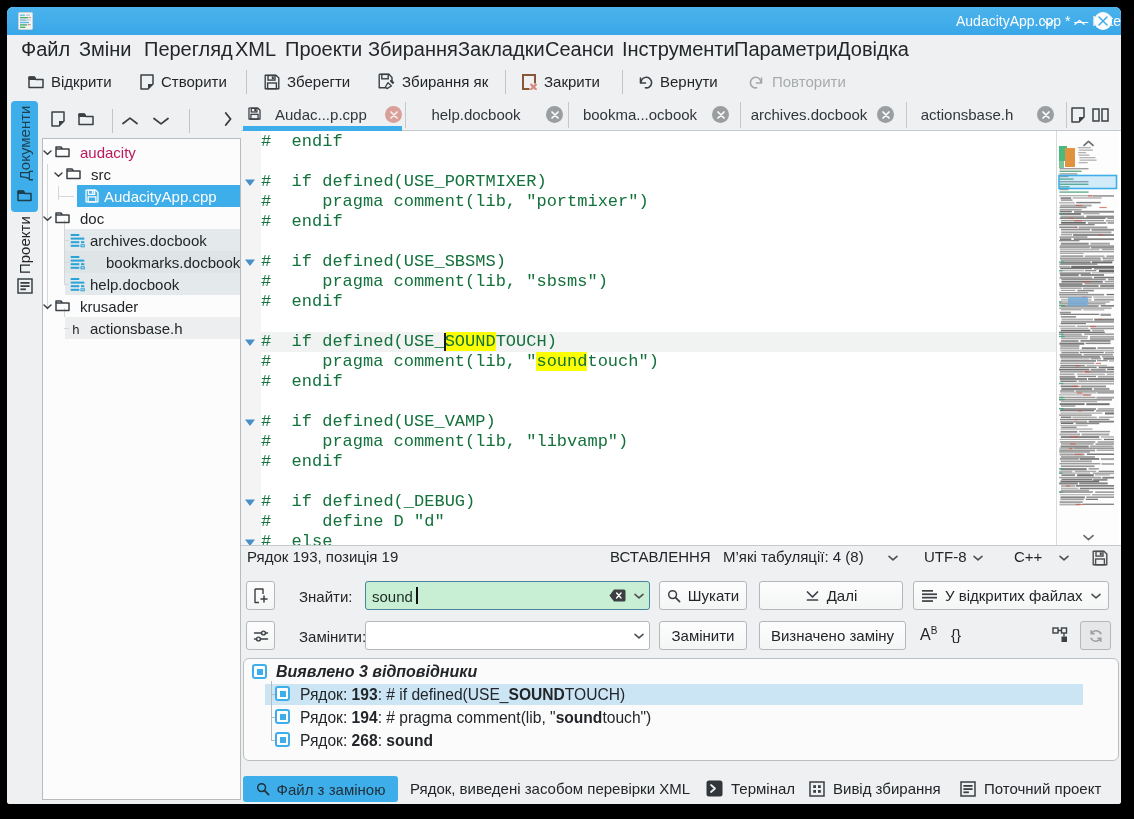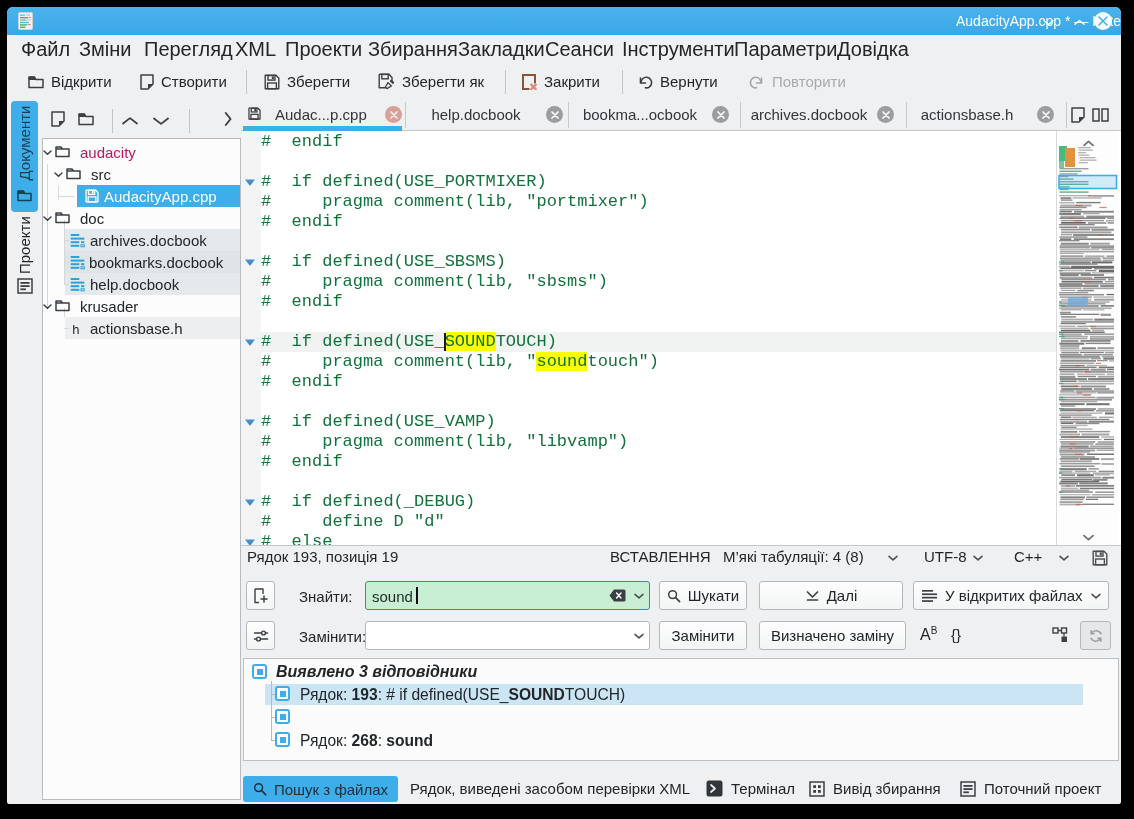--- a/index.html
+++ b/index.html
@@ -38,21 +38,21 @@
 .hl{background:#fdff00}
 .statusbar{position:absolute;left:234px;top:538px;width:880px;height:27px;background:#eff0f1;
   border-top:1px solid #c6c9cb;font-size:15px;color:#232629}
 .statusbar div{position:absolute;top:-3px;height:26px;line-height:27px;white-space:nowrap}
 .searchpanel{position:absolute;left:234px;top:565px;width:880px;height:86px;background:#eff0f1}
 .btn{position:absolute;border:1px solid #b4b8ba;border-radius:3px;
   background:linear-gradient(180deg,#fdfdfd,#f4f5f5);display:flex;align-items:center;
   justify-content:center;font-size:15px;color:#232629;gap:7px}
 .lbl{position:absolute;font-size:15px;color:#232629;white-space:nowrap}
 .results{position:absolute;left:236px;top:651px;width:876px;height:103px;
-  background:#fbfbfb;border:1px solid #bcbfc1;border-radius:0;overflow:hidden}
+  background:#fbfbfb;border:1px solid #bcbfc1;border-radius:6px;overflow:hidden}
 .chk{position:absolute;width:15px;height:15px;border:2px solid #3daee9;border-radius:3px;
   background:#fff}
 .chk i{position:absolute;left:2.5px;top:2.5px;width:6px;height:6px;background:#3daee9}
 .rrow{position:absolute;font-size:15.6px;color:#232629;white-space:nowrap}
 .bottombar{position:absolute;left:234px;top:758px;width:880px;height:39px;background:#eff0f1}
 .bitem{position:absolute;top:4px;height:39px;display:flex;align-items:center;gap:8px;
   font-size:15px;color:#232629}
 </style></head><body>
 <div class="win">
 
@@ -128,21 +128,21 @@
         </svg>
         <span>Зберегти</span>
       </div>
 <div class="titem " style="left:371px">
         <svg width="17" height="17" viewBox="0 0 17 17">
           <path d="M1.2 1.2 H11 L14 4.4 V8 M8 14.8 H1.2 V1.2" fill="none" stroke="#3b4045" stroke-width="1.4" stroke-linejoin="round"></path>
 <rect x="3.8" y="1.4" width="6.4" height="4.4" fill="none" stroke="#3b4045" stroke-width="1.4"></rect>
 <path d="M10 9.6 l3.4 3.4 -4.4 2.6 -1.6 -1.6 Z" fill="none" stroke="#3b4045" stroke-width="1.3" stroke-linejoin="round"></path>
 <path d="M11.6 8 l1.6 -1.6 3.2 3.2 -1.6 1.6 Z" fill="#3b4045"></path>
         </svg>
-        <span>Зберегти як</span>
+        <span>Збирання як</span>
       </div>
 <div class="tsep" style="left:498px"></div>
 <div class="titem " style="left:515px">
         <svg width="15" height="16" viewBox="0 0 15 16">
           <path d="M13 9.5 V1 H1 V15 H7.5" fill="none" stroke="#8a5638" stroke-width="2" stroke-linejoin="miter"></path>
 <path d="M9.2 10.6 L13.8 15.2 M13.8 10.6 L9.2 15.2" stroke="#d88a7e" stroke-width="2.2" stroke-linecap="round"></path>
         </svg>
         <span>Закрити</span>
       </div>
 <div class="tsep" style="left:615px"></div>
@@ -282,21 +282,21 @@
 <div class="abs" style="left:27px;top:116px">
         <svg width="15" height="15" viewBox="0 0 15 15">
           <rect x="0.7" y="1" width="8.6" height="2" fill="#29a3d8"></rect>
 <rect x="0.7" y="4.6" width="13.6" height="2" fill="#29a3d8"></rect>
 <rect x="0.7" y="8.2" width="8.6" height="2" fill="#29a3d8"></rect>
 <rect x="11" y="8.2" width="3.3" height="2" fill="#29a3d8"></rect>
 <rect x="0.7" y="11.8" width="8.6" height="2" fill="#29a3d8"></rect>
 <rect x="11" y="11.8" width="3.3" height="2" fill="none" stroke="#29a3d8" stroke-width="1"></rect>
         </svg>
       </div>
-<div class="abs trow" style="left:46px;top:112px;color:#232629">bookmarks.docbook</div>
+<div class="abs trow" style="left:63px;top:112px;color:#232629">bookmarks.docbook</div>
 <div class="abs" style="left:27px;top:138px">
         <svg width="15" height="15" viewBox="0 0 15 15">
           <rect x="0.7" y="1" width="8.6" height="2" fill="#29a3d8"></rect>
 <rect x="0.7" y="4.6" width="13.6" height="2" fill="#29a3d8"></rect>
 <rect x="0.7" y="8.2" width="8.6" height="2" fill="#29a3d8"></rect>
 <rect x="11" y="8.2" width="3.3" height="2" fill="#29a3d8"></rect>
 <rect x="0.7" y="11.8" width="8.6" height="2" fill="#29a3d8"></rect>
 <rect x="11" y="11.8" width="3.3" height="2" fill="none" stroke="#29a3d8" stroke-width="1"></rect>
         </svg>
       </div>
@@ -888,32 +888,33 @@
         <i></i>
       </div>
 <div class="rrow" style="left:32px;top:4px;font-weight:bold;font-style:italic;font-size:16px">Виявлено 3 відповідники</div>
 <div class="chk" style="left:31px;top:27px">
         <i></i>
       </div>
 <div class="rrow" style="left:56px;top:27px">Рядок: <b>193</b>: # if defined(USE_<b>SOUND</b>TOUCH)</div>
 <div class="chk" style="left:31px;top:50px">
         <i></i>
       </div>
+<div class="rrow" style="left:56px;top:50px">Рядок: <b>194</b>: # pragma comment(lib, "<b>sound</b>touch")</div>
 <div class="chk" style="left:31px;top:73px">
         <i></i>
       </div>
 <div class="rrow" style="left:56px;top:73px">Рядок: <b>268</b>: <b>sound</b></div>
 </div>
 <div class="bottombar">
 <div class="abs" style="left:2px;top:11px;width:155px;height:26px;background:#3daee9;border-radius:3px;display:flex;align-items:center;justify-content:center;gap:7px;font-size:15px;color:#21303a">
         <svg width="14" height="14" viewBox="0 0 14 14">
           <circle cx="5.6" cy="5.6" r="3.9" fill="none" stroke="#21303a" stroke-width="1.5"></circle>
           <path d="M8.6 8.6 L12.6 12.6" stroke="#21303a" stroke-width="1.7" stroke-linecap="round"></path>
         </svg>
-        <span>Пошук з файлах</span>
+        <span>Файл з заміною</span>
       </div>
 <div class="bitem" style="left:169px">Рядок, виведені засобом перевірки XML</div>
 <div class="bitem" style="left:465px">
         <svg width="17" height="17" viewBox="0 0 17 17">
           <rect x="0.5" y="0.5" width="16" height="16" rx="2.5" fill="#31363b"></rect>
           <path d="M5 5 l4 3.5 -4 3.5" fill="none" stroke="#eff0f1" stroke-width="1.7" stroke-linecap="round" stroke-linejoin="round"></path>
         </svg>
         <span>Термінал</span>
       </div>
 <div class="bitem" style="left:719px">

